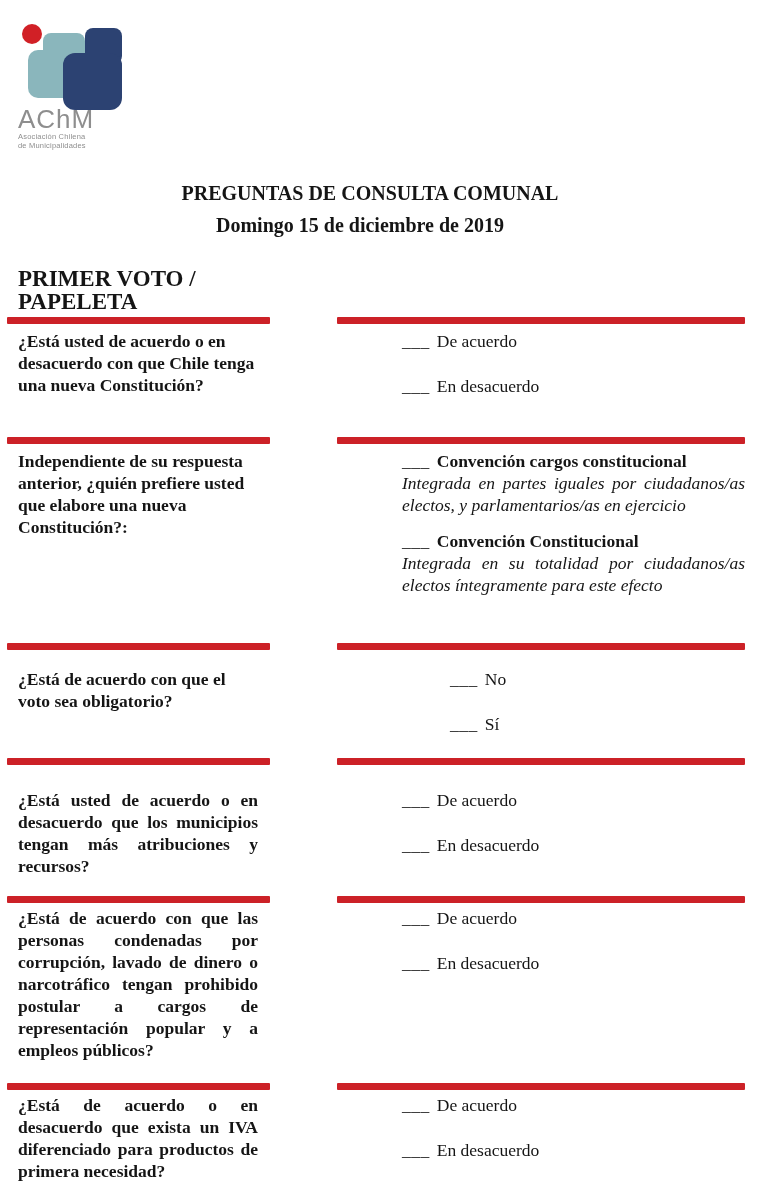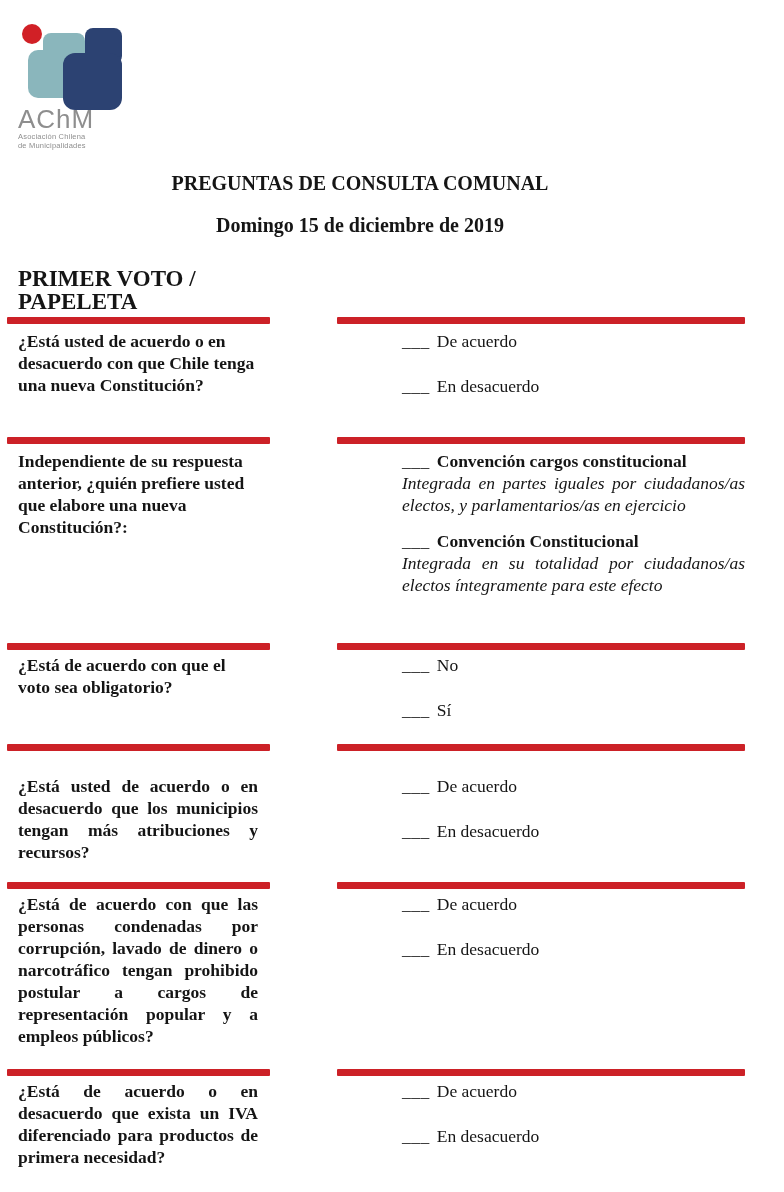--- a/index.html
+++ b/index.html
@@ -28,21 +28,21 @@
   .acronym{
     font-family:"Liberation Sans",sans-serif;font-size:26px;line-height:26px;
     color:var(--logo-text-gray);letter-spacing:1px;margin-top:-4px;
   }
   .orgname{
     font-family:"Liberation Sans",sans-serif;font-size:7.5px;line-height:8.5px;
     color:var(--logo-text-gray);margin-top:1px;letter-spacing:0.2px;
   }
 
   
-  .title{position:absolute;top:171px;left:0;width:720px;margin:0;text-align:center;
+  .title{position:absolute;top:171px;left:0;width:720px;margin:10px;text-align:center;
     font-size:20px;font-weight:bold;line-height:24px;}
   .subtitle{position:absolute;top:213px;left:0;width:720px;margin:0;text-align:center;
     font-size:20px;font-weight:bold;line-height:24px;}
   .section-header{position:absolute;top:267px;left:18px;
     font-size:23px;font-weight:bold;line-height:23px;}
 
   
   .rows{position:absolute;top:317px;left:0;width:784px;}
   .row{width:754px;font-family:Liberation Serif, serif;}
   .q1{min-height:120px;}
@@ -53,21 +53,21 @@
   .q6{min-height:132px;}
 
   .bars{display:flex;height:7px;}
   .bar{height:7px;background:var(--divider-red);border-radius:1px;}
   .bar-left{margin-left:7px;width:263px;}
   .bar-right{margin-left:67px;width:408px;}
 
   .cols{display:flex;align-items:flex-start;}
   .q1 .cols{padding-top:6px;}
   .q2 .cols{padding-top:6px;}
-  .q3 .cols{padding-top:4px;}
+  .q3 .cols{padding-top:18px;gap:48px;}
   .q4 .cols{padding-top:24px;}
   .q5 .cols{padding-top:4px;}
   .q6 .cols{padding-top:4px;}
 
   .qcell{width:263px;margin-left:7px;padding:0 12px 0 11px;flex:none;}
   .qtext{margin:0;font-size:17.5px;font-weight:bold;line-height:22px;}
   .q4 .qtext,.q5 .qtext,.q6 .qtext{text-align:justify;}
 
   .acell{width:408px;margin-left:67px;flex:none;}
   .option{margin:0 0 23px 65px;font-size:17.5px;line-height:22px;white-space:nowrap;}

